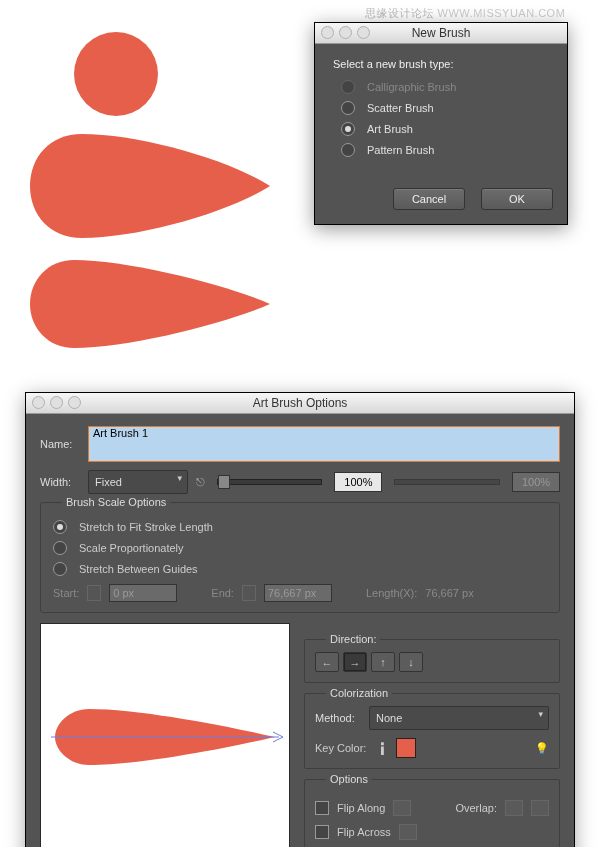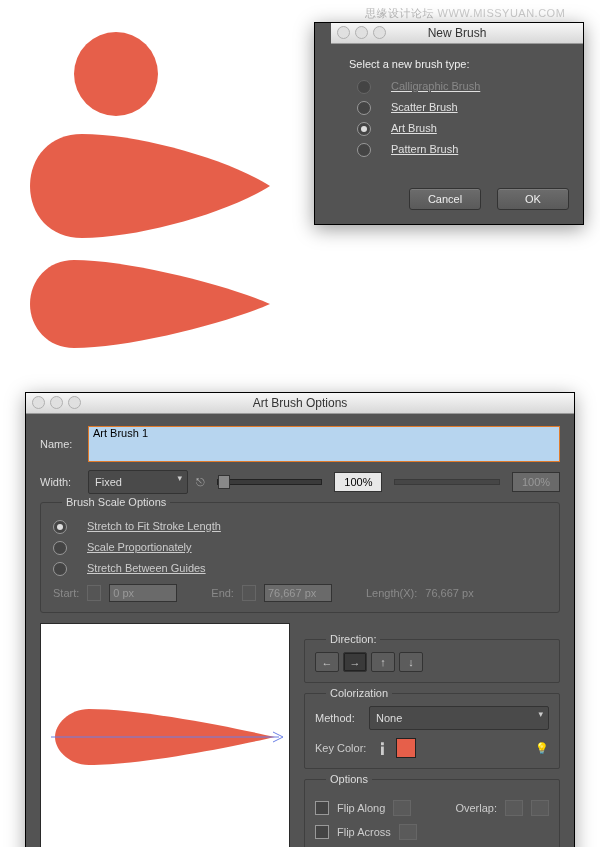--- a/index.html
+++ b/index.html
@@ -64,29 +64,27 @@
   }
   .traffic {
     position:absolute; left:6px; top:3px;
     display:flex; gap:5px;
   }
   .tl { width:11px; height:11px; border-radius:50%; }
   .tl.r{background:#e0e0e0;border:1px solid #b0b0b0;}
   .newbrush {
     top: 22px; left: 314px;
     width: 252px;
-    padding-left: 16px;
   }
   .nb-body { padding: 14px 16px 14px 18px; }
   .nb-heading { color:#eee; font-size:11px; margin-bottom:10px;}
   .radio-row {
-    display:flex; gap:20px;
+    display:flex; align-items:center; gap:12px;
     margin: 7px 0 7px 8px;
     font-size:11px;
-    text-decoration:underline;
   }
   .radio {
     width:12px; height:12px; border-radius:50%;
     border:1px solid #999; background:#444;
     display:flex; align-items:center; justify-content:center;
     flex-shrink:0;
   }
   .radio.sel::after{content:"";width:6px;height:6px;border-radius:50%;background:#ddd;}
   .radio.dis{border-color:#666;}
   .radio-label.dis{color:#888;}

